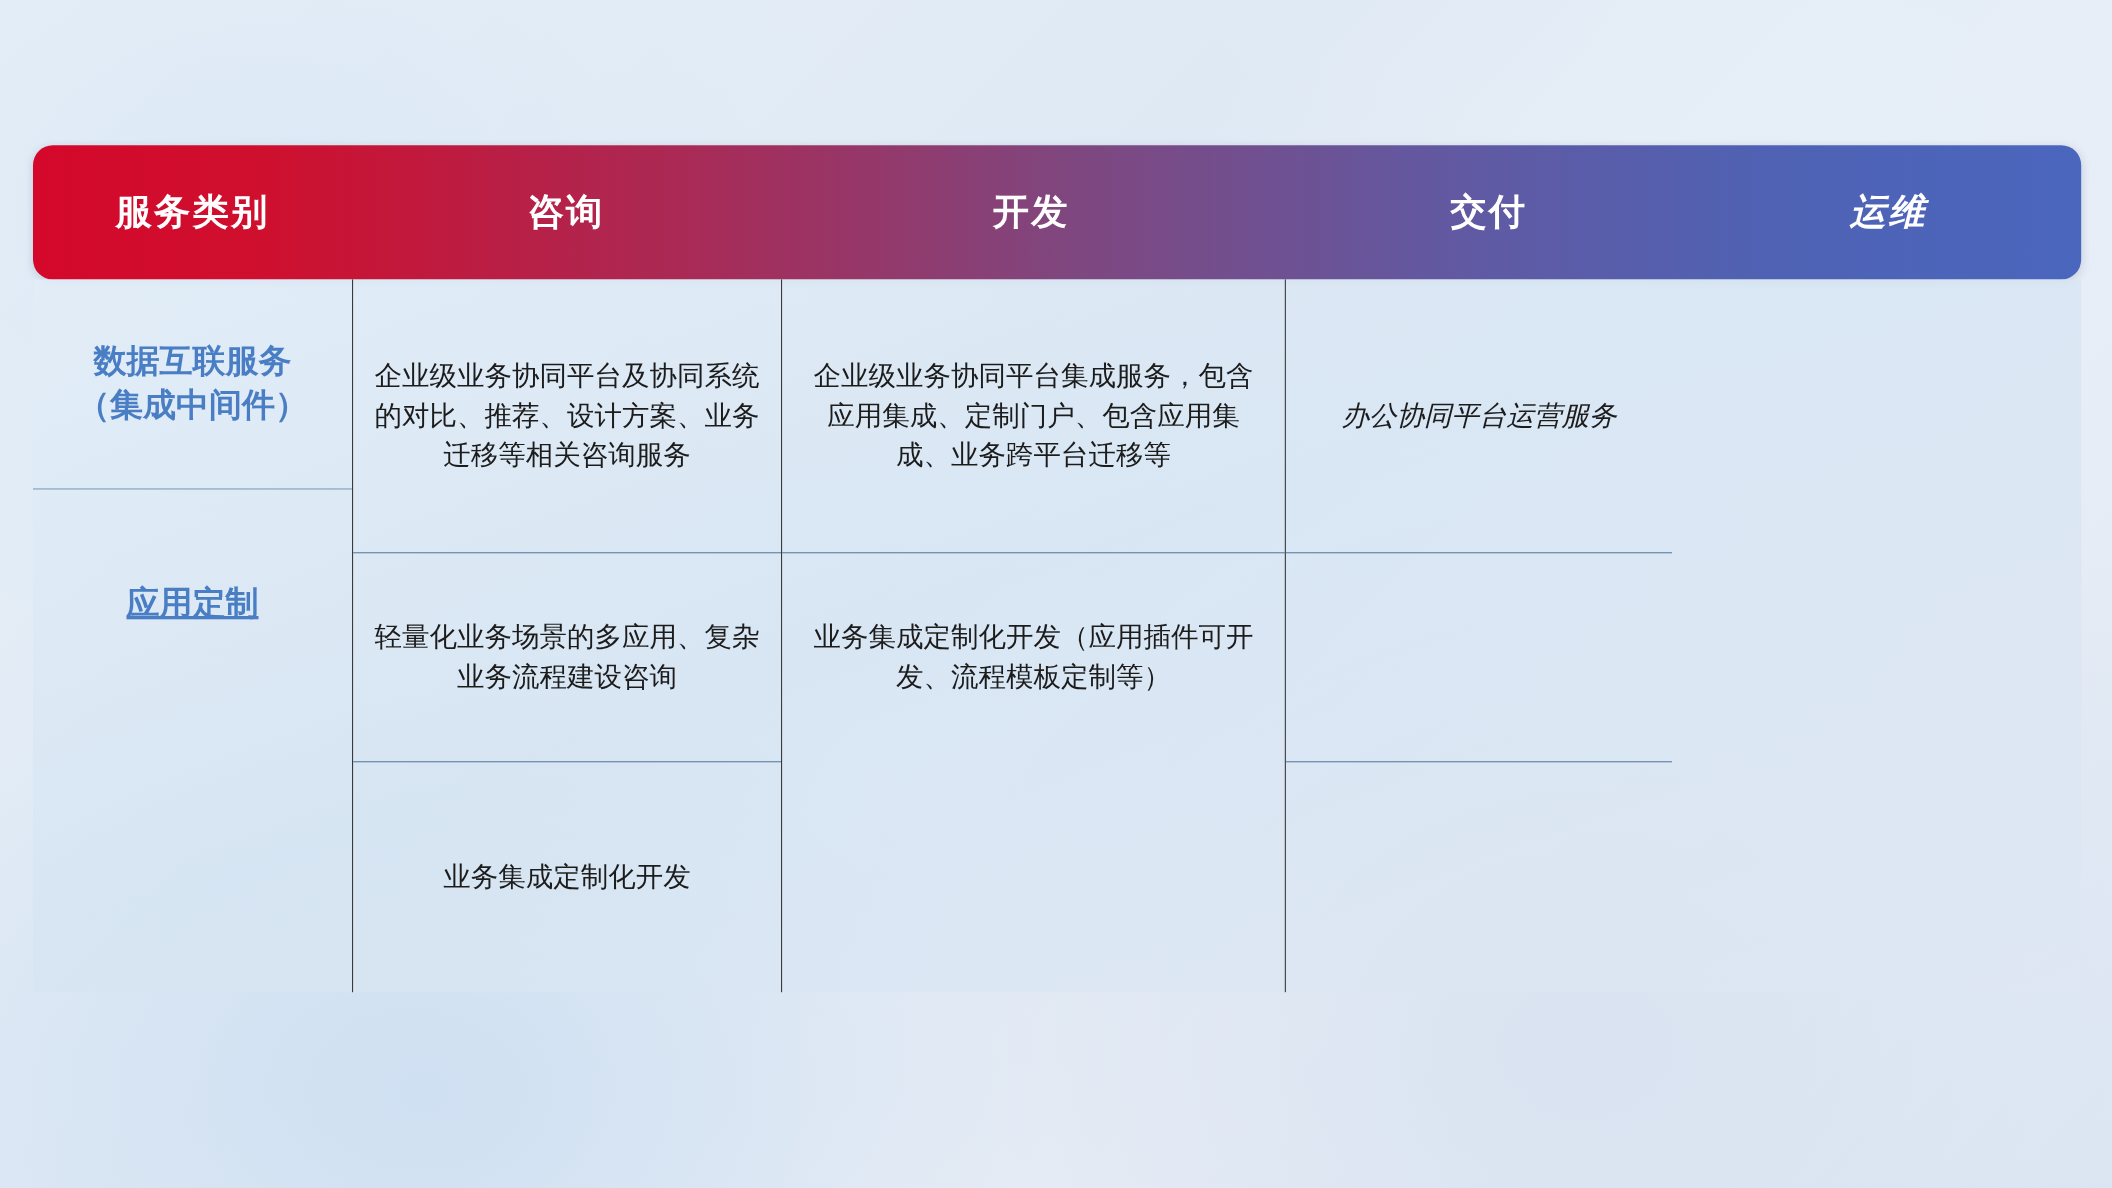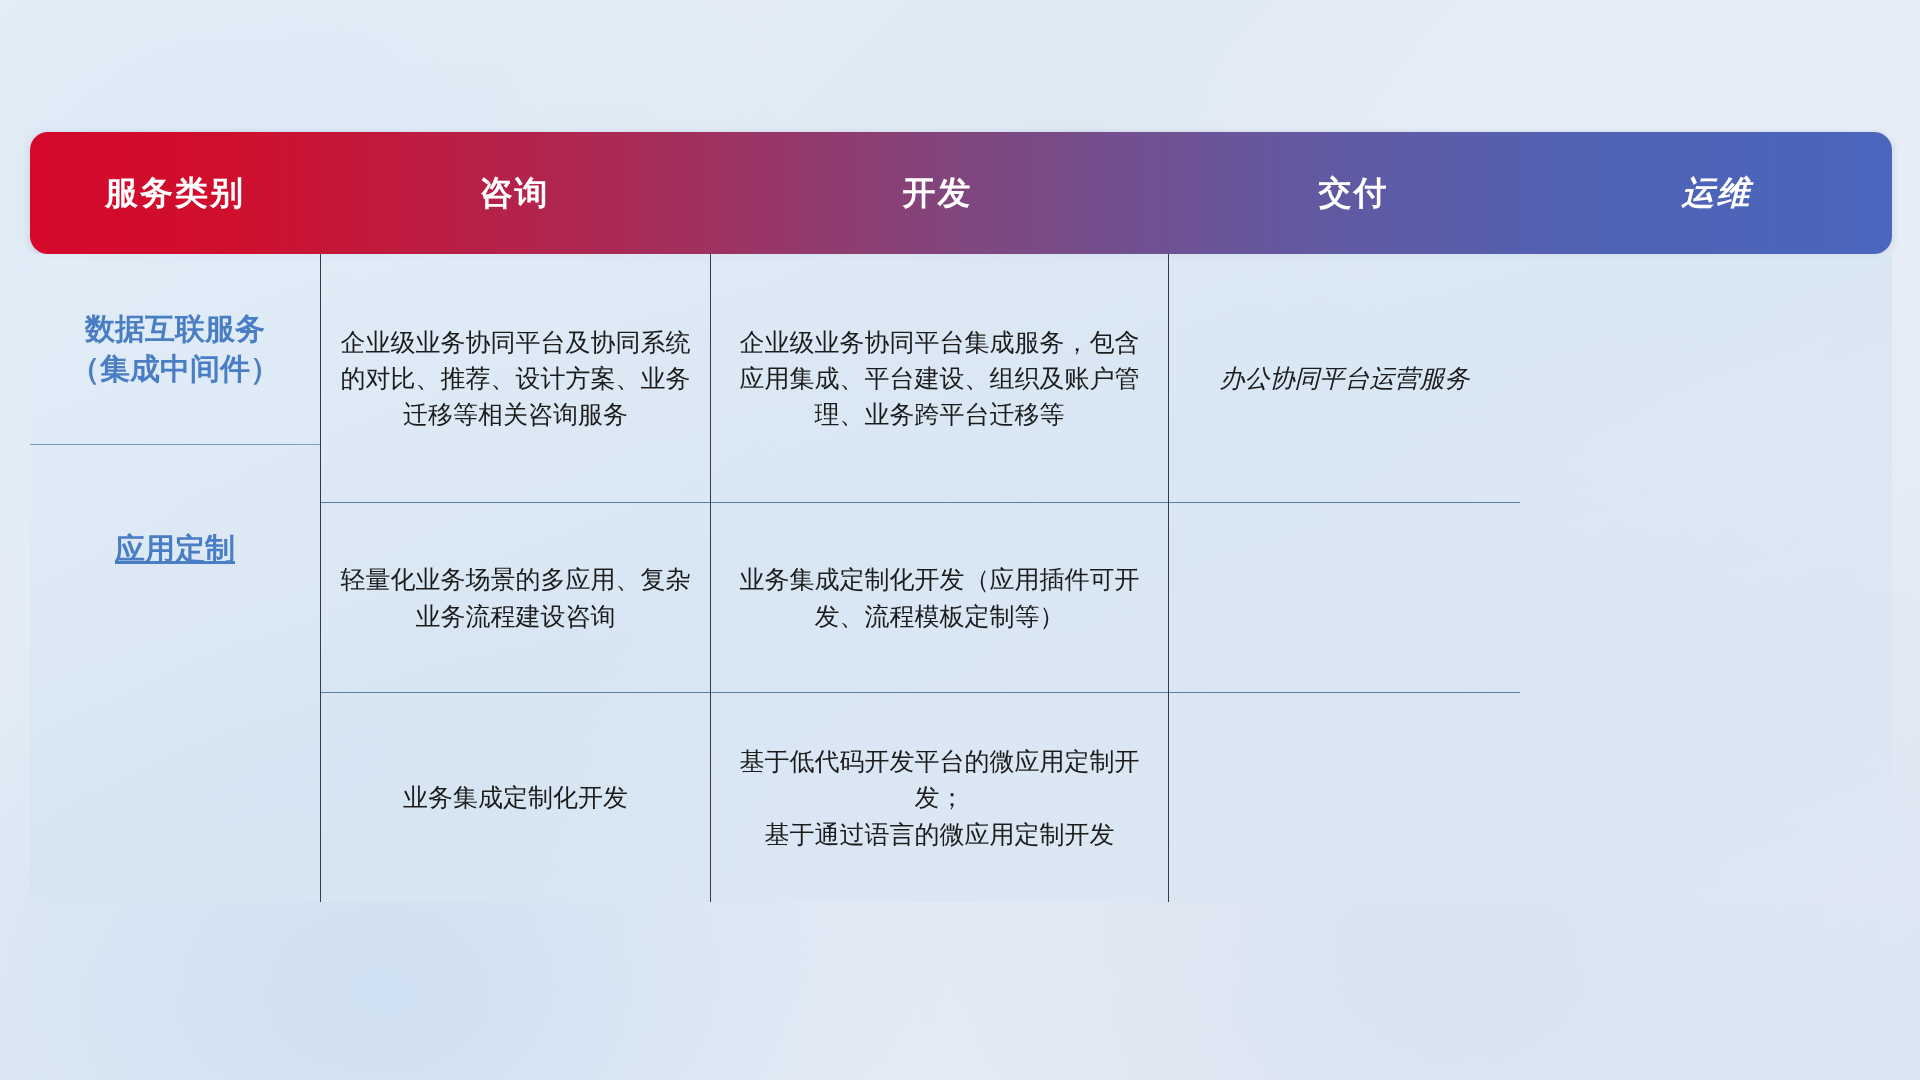--- a/index.html
+++ b/index.html
@@ -117,23 +117,22 @@
         <div class="cell r3">应用定制</div>
       </div>
 
       <div class="col w-con">
         <div class="cell r1">企业级业务协同平台及协同系统的对比、推荐、设计方案、业务迁移等相关咨询服务</div>
         <div class="cell r2">轻量化业务场景的多应用、复杂业务流程建设咨询</div>
         <div class="cell r3">业务集成定制化开发</div>
       </div>
 
       <div class="col w-dev">
-        <div class="cell r1">企业级业务协同平台集成服务，包含应用集成、平台建设、组织及账户管理、业务跨平台迁移等</div>
+        <div class="cell r1">企业级业务协同平台集成服务，包含应用集成、定制门户、包含应用集成、业务跨平台迁移等</div>
         <div class="cell r2">业务集成定制化开发（应用插件可开发、流程模板定制等）</div>
-        <div class="cell r3">基于低代码开发平台的微应用定制开发；<br>基于通过语言的微应用定制开发</div>
       </div>
 
 
       <div class="col w-ops">
         <div class="cell r1">办公协同平台运营服务</div>
         <div class="cell r2"></div>
         <div class="cell r3"></div>
       </div>
 
     </div>

